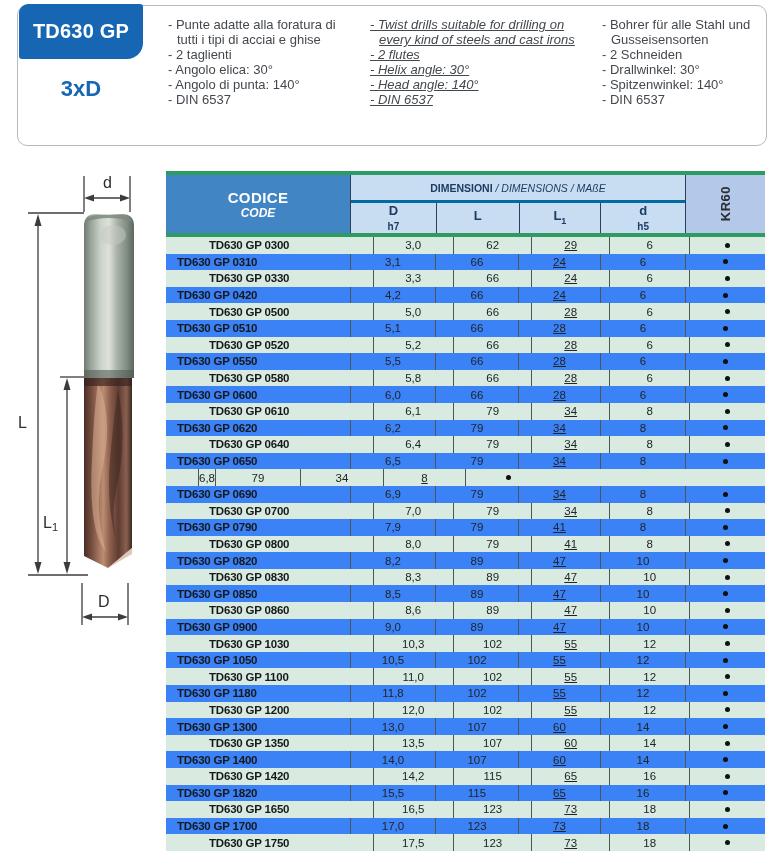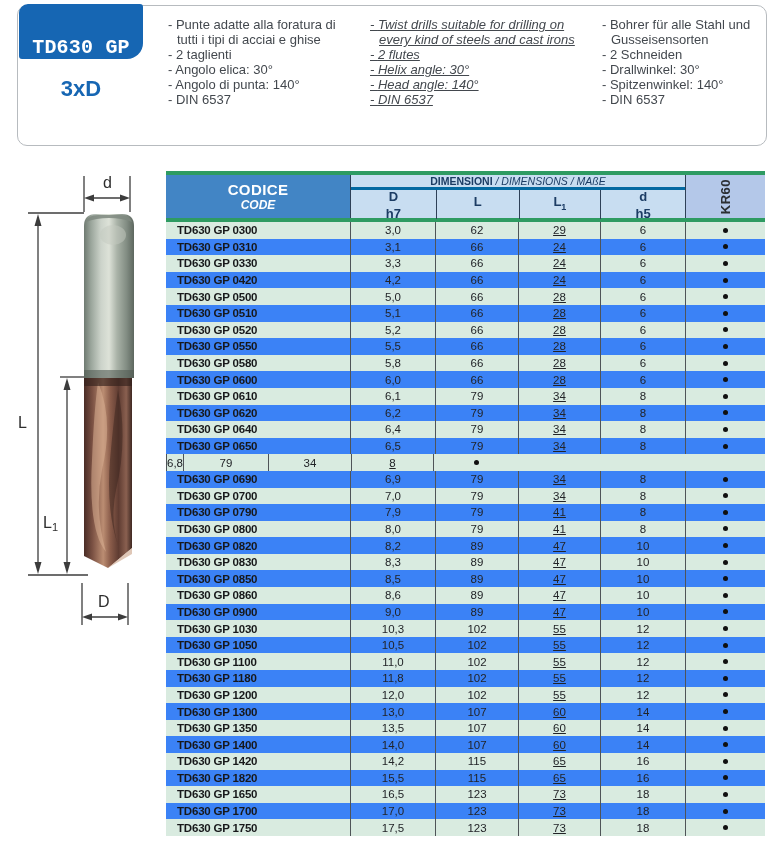--- a/index.html
+++ b/index.html
@@ -8,41 +8,41 @@
     font-family:"Liberation Sans", sans-serif;
   }
   
   .info-box{
     position:absolute; left:17px; top:5px; width:750px; height:141px;
     border:1.5px solid #b7bbbf; border-radius:10px; background:#fff; box-sizing:border-box;
   }
   .model-tab{
     position:absolute; left:1px; top:-2px; width:124px; height:55px;
     background:#1666b3; border-radius:9px 3px 16px 3px;
-    display:flex; align-items:flex-end; justify-content:center;
-    color:#fff; font-size:20px; font-weight:bold; letter-spacing:.2px;font-family:Liberation Mono, monospace;
+    display:flex; align-items:center; justify-content:center;
+    color:#fff; font-size:20px; font-weight:bold; letter-spacing:.2px;
   }
   .variant{
     position:absolute; left:1px; top:70px; width:124px; text-align:center;
     color:#1666b3; font-size:22px; font-weight:bold;
   }
   .desc{ position:absolute; top:11px; margin:0; padding:0; list-style:none;
     color:#43484e; font-size:13px; line-height:15px;}
   .desc li{ padding-left:9px; text-indent:-9px; }
   .desc li::before{ content:"- "; }
   .desc-it{ left:150px; width:190px; }
   .desc-en{ left:352px; width:224px; font-style:italic;text-decoration:underline; }
   .desc-de{ left:584px; width:176px; }
   
   .diagram{ position:absolute; left:10px; top:160px; }
   .dim-text{ font-family:"Liberation Sans",sans-serif; font-size:16px; fill:#2e2e2e; }
   
   .ctable{ position:absolute; left:166px; top:171px; width:599px; }
   .green-bar{ width:599px; height:4px; background:#2e9b62; }
-  .thead{ display:flex; height:43px; }
+  .thead{ display:flex; height:58px; }
   .codice-cell{
     width:184px; box-sizing:border-box; background:#4285c5;
     display:flex; flex-direction:column; align-items:center; justify-content:center; color:#fff;
   }
   .codice-main{ font-size:15px; font-weight:bold; letter-spacing:.4px; }
   .codice-sub{ font-size:12px; font-weight:bold; font-style:italic; }
   .dims{ width:335px; box-sizing:border-box; background:#c8ddf1; border-left:1px solid #2e4057; display:flex; flex-direction:column; }
   .dims-title{
     height:25px; border-bottom:3px solid #0369a1; display:flex; align-items:center; justify-content:center;
     color:#1c3c64; font-size:10.5px; white-space:pre;
@@ -50,33 +50,33 @@
   .dims-title .b{ font-weight:bold; }
   .dims-title .i{ font-style:italic; }
   .dims-sub{ flex:1; display:flex; }
   .subcell{
     box-sizing:border-box; display:flex; flex-direction:column; align-items:center; justify-content:center;
     color:#1c3c64; font-weight:bold;
   }
   .subcell + .subcell{ border-left:1px solid #2e4057; }
   .subcell-label{ font-size:13px; line-height:13px; }
   .subcell-label sub{ font-size:9px; }
-  .subcell-tol{ font-size:13px; line-height:10px; }
+  .subcell-tol{ font-size:10px; line-height:10px; }
   .w1{width:85px}.w2{width:83px}.w3{width:82px}.w4{width:85px}
   .kr60-cell{
     width:80px; box-sizing:border-box; background:#b4c8e9; border-left:1px solid #2e4057;
     display:flex; align-items:center; justify-content:center;
   }
   .kr60-label{
     writing-mode:vertical-rl; transform:rotate(180deg);
     font-size:13px; font-weight:bold; color:#2b2f33; letter-spacing:.5px;
   }
   .tbody{ width:599px; }
   .trow{ display:flex; height:16.6px; }
-  .trow.stripe{ background:#d9ebe0; }
+  .trow.stripe{ background:#d9ebe0;padding-left:32px; }
   .trow.plain{ background:#3b82f6; }
   .cell{ box-sizing:border-box; display:flex; align-items:center; font-size:11.5px; color:#222428; }
   .cell.code{ width:184px; padding-left:11px; font-weight:bold; color:#17181a; letter-spacing:-0.2px; }
   .cell.num{ justify-content:center; border-left:1px solid #4f5458; }
   .cell.num:nth-child(2){ width:85px; }
   .cell.num:nth-child(3){ width:83px; }
   .cell.num:nth-child(4){ width:82px;text-decoration:underline; }
   .cell.num:nth-child(5){ width:85px; }
   .cell.num:nth-child(6){ width:80px; }
   .dot{ width:5px; height:5px; border-radius:50%; background:#101010; display:inline-block; }

